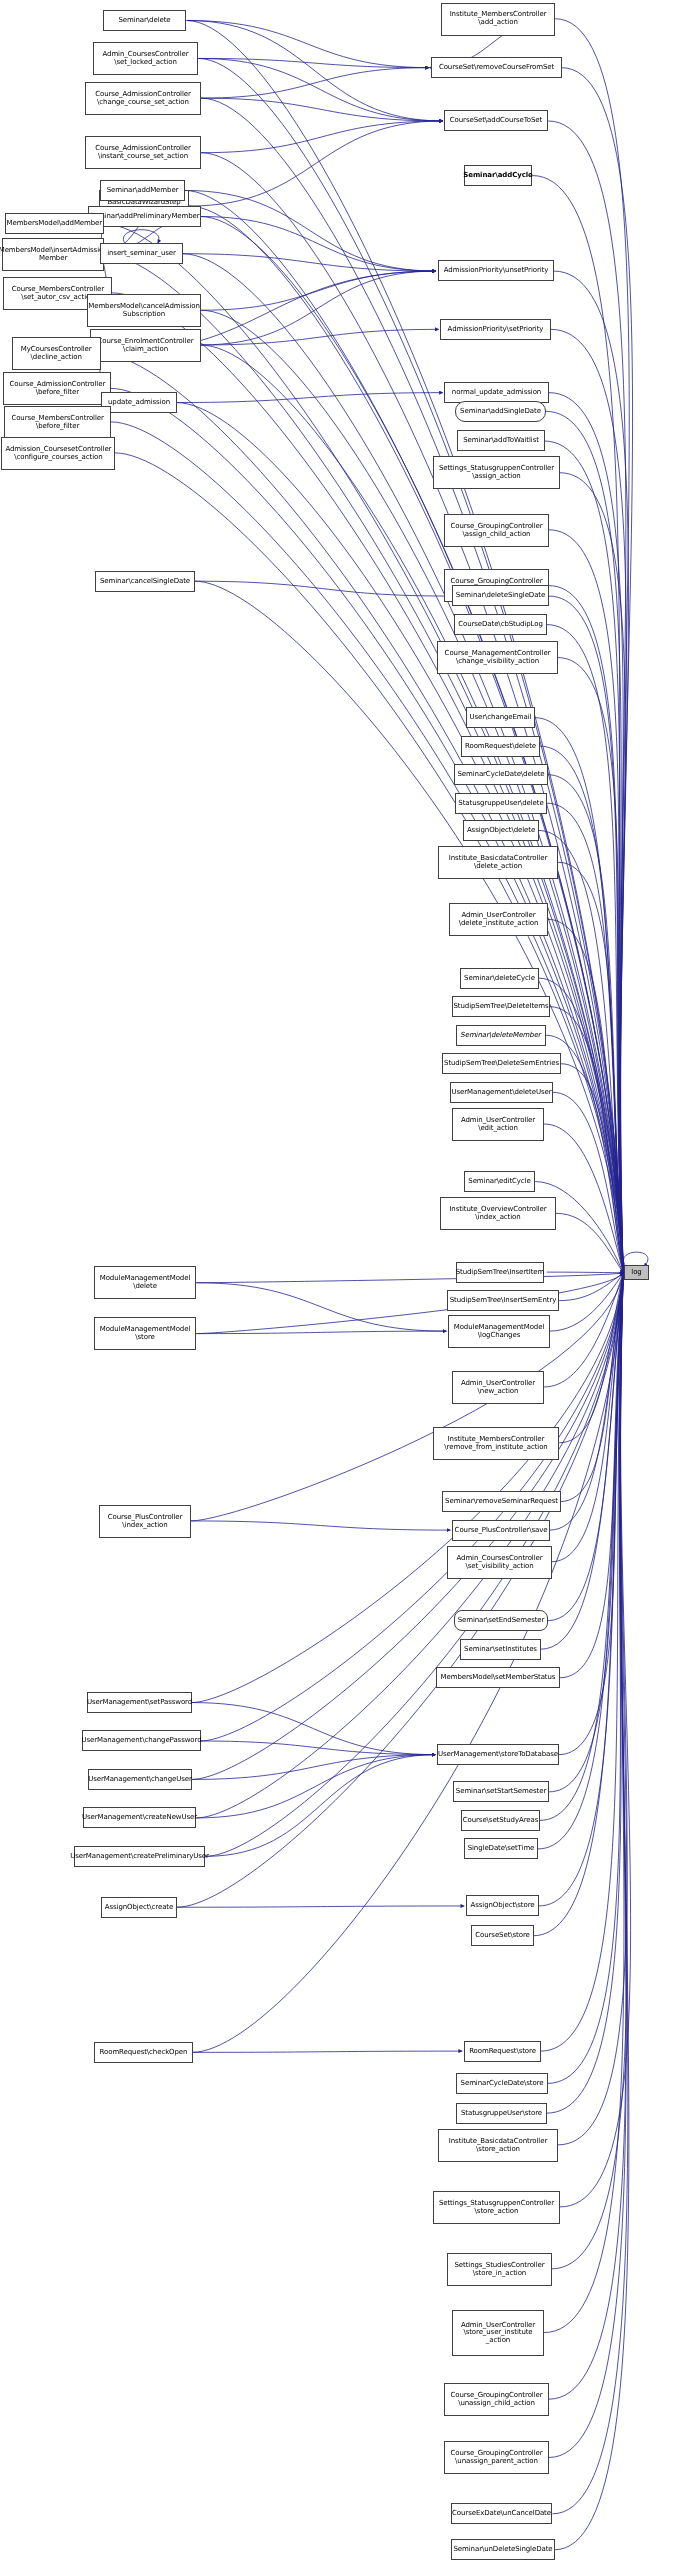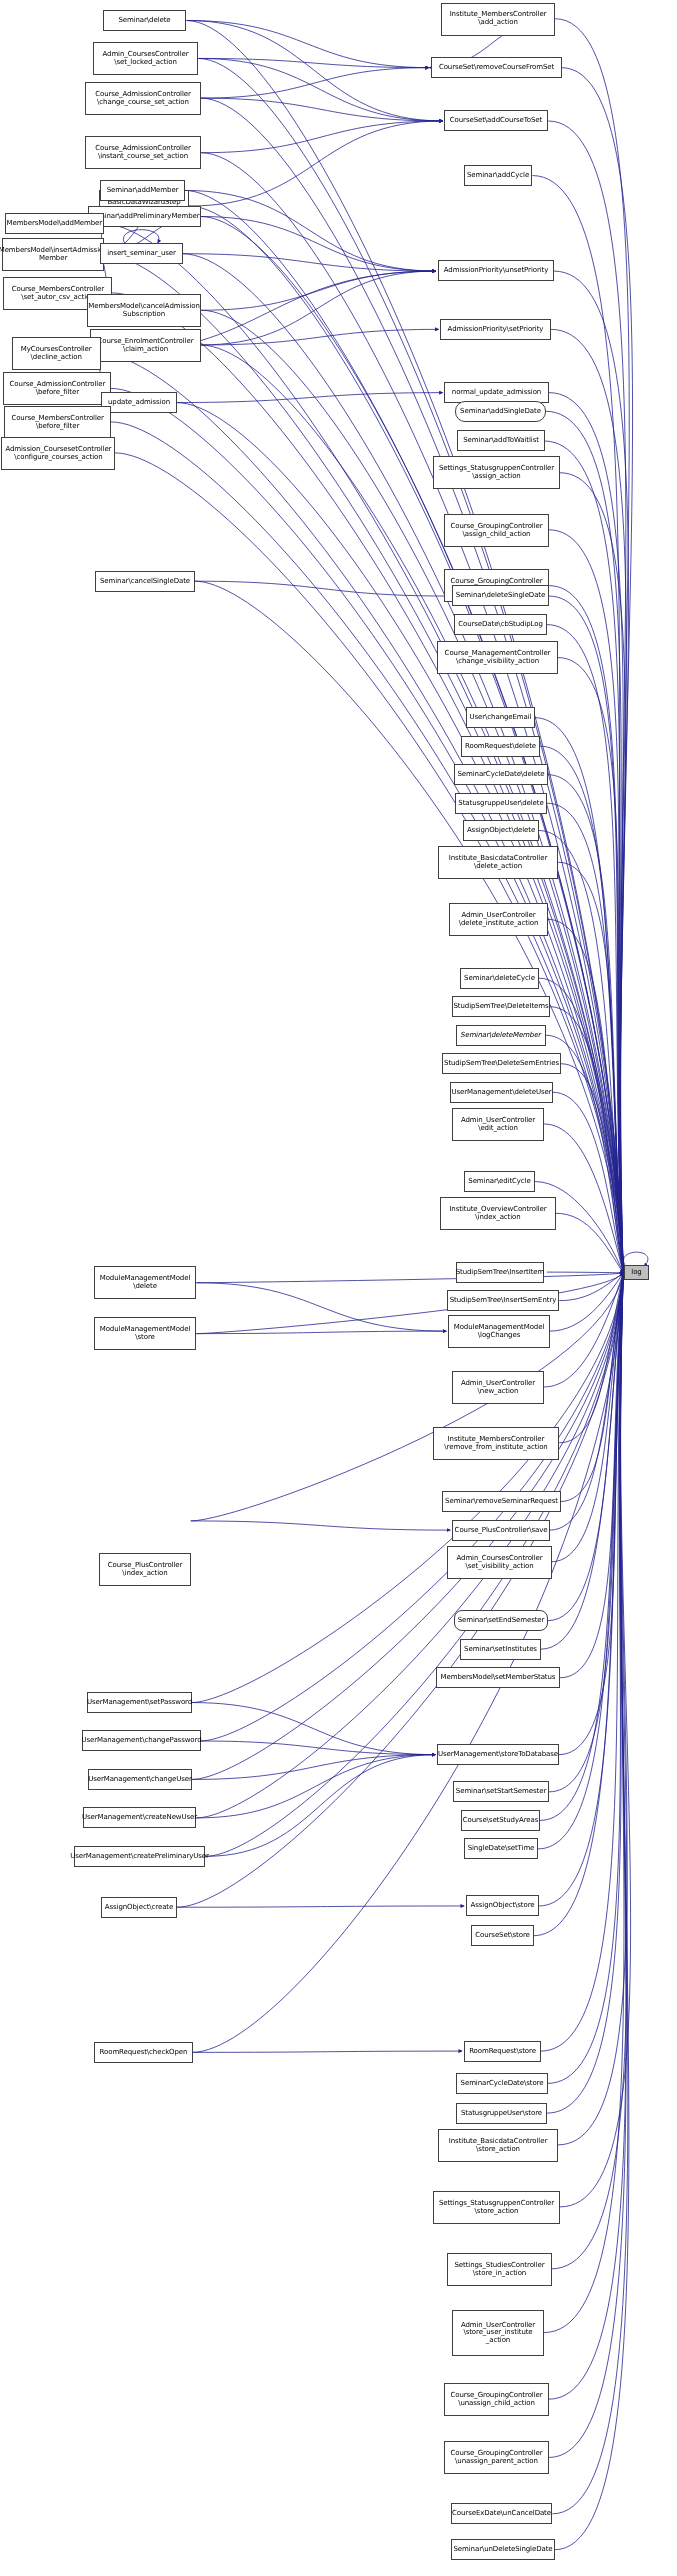--- a/index.html
+++ b/index.html
@@ -192,21 +192,21 @@
     <div class="node" style="left: 93px; top: 42px; width: 105px; height: 33px;">Admin_CoursesController
 \set_locked_action</div>
     <div class="node" style="left: 431px; top: 57px; width: 131px; height: 21px;">CourseSet\removeCourseFromSet</div>
     <div class="node" style="left: 85px; top: 82px; width: 116px; height: 33px;">Course_AdmissionController
 \change_course_set_action</div>
     <div class="node" style="left: 444px; top: 110px; width: 104px; height: 21px;">CourseSet\addCourseToSet</div>
     <div class="node" style="left: 85px; top: 136px; width: 116px; height: 33px;">Course_AdmissionController
 \instant_course_set_action</div>
     <div class="node" style="left: 99px; top: 190px; width: 90px; height: 33px;">BasicDataWizardStep
 \storeValues</div>
-    <div class="node" style="left: 464px; top: 165px; width: 68px; height: 21px;">Seminar\addCycle</div>
+    <div class="node" style="left: 464px; top: 165px; width: 68px; height: 21px; font-weight: bold;">Seminar\addCycle</div>
     <div class="node" style="left: 100px; top: 180px; width: 85px; height: 21px;">Seminar\addMember</div>
     <div class="node" style="left: 88px; top: 206px; width: 113px; height: 21px;">Seminar\addPreliminaryMember</div>
     <div class="node" style="left: 4.8px; top: 213px; width: 99px; height: 21px;">MembersModel\addMember</div>
     <div class="node" style="left: 2.1px; top: 238px; width: 102px; height: 33px;">MembersModel\insertAdmission
 Member</div>
     <div class="node" style="left: 100px; top: 243px; width: 83px; height: 21px;">insert_seminar_user</div>
     <div class="node" style="left: 438px; top: 260px; width: 116px; height: 21px;">AdmissionPriority\unsetPriority</div>
     <div class="node" style="left: 3.4px; top: 277px; width: 109px; height: 33px;">Course_MembersController
 \set_autor_csv_action</div>
     <div class="node" style="left: 87px; top: 294px; width: 114px; height: 33px;">MembersModel\cancelAdmission
@@ -262,21 +262,21 @@
 \delete</div>
     <div class="node" style="left: 448px; top: 1315px; width: 102px; height: 33px;">ModuleManagementModel
 \logChanges</div>
     <div class="node" style="left: 94px; top: 1317px; width: 102px; height: 33px;">ModuleManagementModel
 \store</div>
     <div class="node" style="left: 452px; top: 1371px; width: 92px; height: 33px;">Admin_UserController
 \new_action</div>
     <div class="node" style="left: 433px; top: 1427px; width: 126px; height: 33px;">Institute_MembersController
 \remove_from_institute_action</div>
     <div class="node" style="left: 442px; top: 1491px; width: 119px; height: 21px;">Seminar\removeSeminarRequest</div>
-    <div class="node" style="left: 99px; top: 1505px; width: 92px; height: 33px; margin-top: 48px;">Course_PlusController
+    <div class="node" style="left: 99px; top: 1505px; width: 92px; height: 33px;">Course_PlusController
 \index_action</div>
     <div class="node" style="left: 452px; top: 1520px; width: 98px; height: 21px;">Course_PlusController\save</div>
     <div class="node" style="left: 447px; top: 1546px; width: 105px; height: 33px;">Admin_CoursesController
 \set_visibility_action</div>
     <div class="node" style="left: 454px; top: 1610px; width: 94px; height: 21px; border-radius: 8px;">Seminar\setEndSemester</div>
     <div class="node" style="left: 460px; top: 1639px; width: 81px; height: 21px;">Seminar\setInstitutes</div>
     <div class="node" style="left: 436px; top: 1667px; width: 124px; height: 21px;">MembersModel\setMemberStatus</div>
     <div class="node" style="left: 87px; top: 1692px; width: 105px; height: 21px;">UserManagement\setPassword</div>
     <div class="node" style="left: 82px; top: 1730px; width: 119px; height: 21px;">UserManagement\changePassword</div>
     <div class="node" style="left: 437px; top: 1744px; width: 122px; height: 21px;">UserManagement\storeToDatabase</div>

